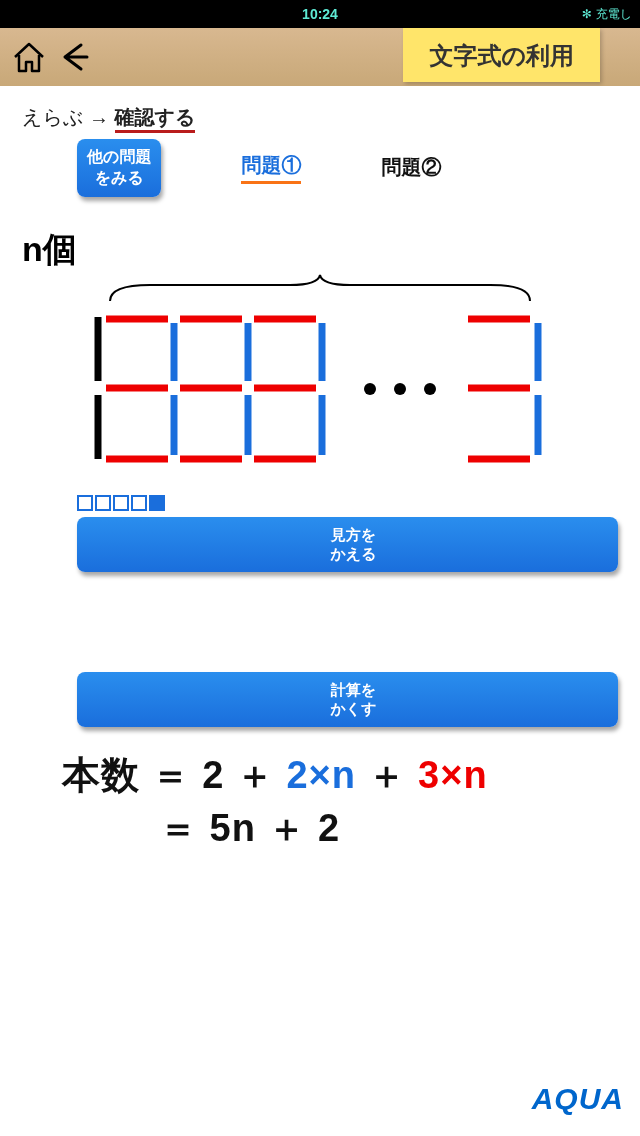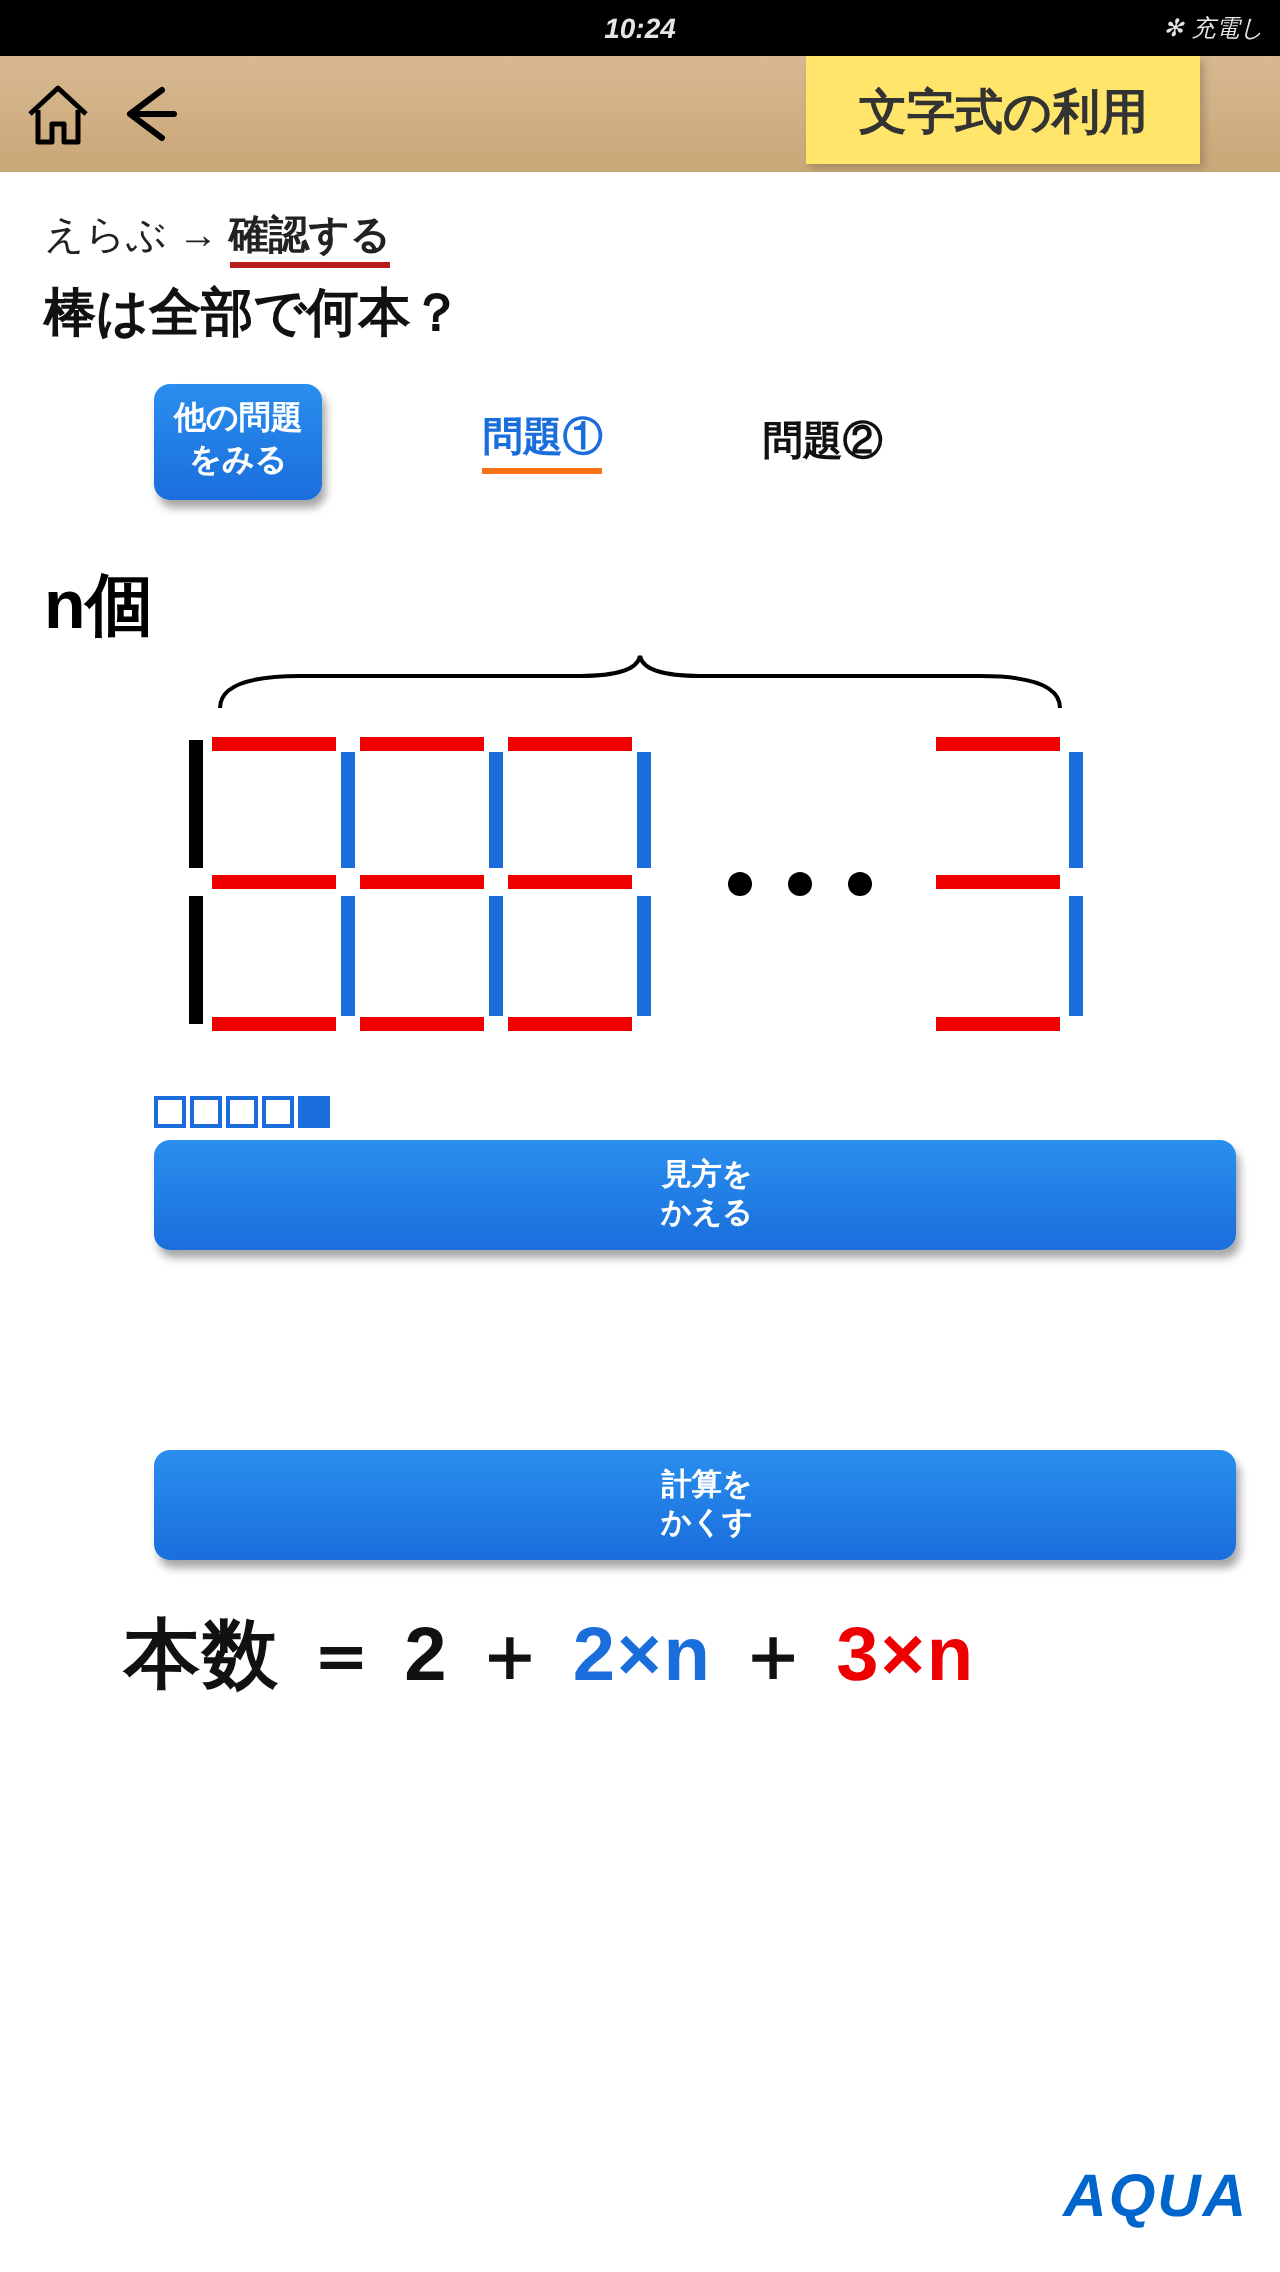--- a/index.html
+++ b/index.html
@@ -7,27 +7,26 @@
     width: 640px;
     height: 1136px;
     background: #c8a878;
     font-family: "Hiragino Kaku Gothic Pro", "Meiryo", sans-serif;
     overflow: hidden;
     position: relative;
   }
   .status-bar {
     height: 28px;
     background: #000;
-    color: #e5e5e5;
+    color: #5eead4;
     display: flex;
     align-items: center;
     justify-content: center;
     font-size: 14px;
     position: relative;
-    font-style: italic;
   }
   .status-time { font-weight: 600; }
   .status-right {
     position: absolute;
     right: 8px;
     font-size: 12px;
     display: flex;
     align-items: center;
     gap: 4px;
   }
@@ -206,21 +205,20 @@
 </div>
 
 <div class="page">
 
   <div class="breadcrumb">
     <span>えらぶ</span>
     <span>→</span>
     <span class="current">確認する</span>
   </div>
 
-  <div class="question">棒は全部で何本？</div>
 
   <div class="row">
     <div class="blue-btn">
       <span>他の問題</span><br>
       <span>をみる</span>
     </div>
     <span class="tab-link tab-active">問題①</span>
     <span class="tab-link tab-inactive">問題②</span>
   </div>
 
@@ -287,16 +285,20 @@
 
   <div class="formula">
     <span>本数</span>
     <span>＝</span>
     <span>2</span>
     <span>＋</span>
     <span class="blue">2×n</span>
     <span>＋</span>
     <span class="red">3×n</span>
   </div>
+  <div class="formula formula-line2">
+    <span>＝</span>
+    <span>5n ＋ 2</span>
+  </div>
 
   <div class="brand">AQUA</div>
 
 </div>
 
 </body></html>

